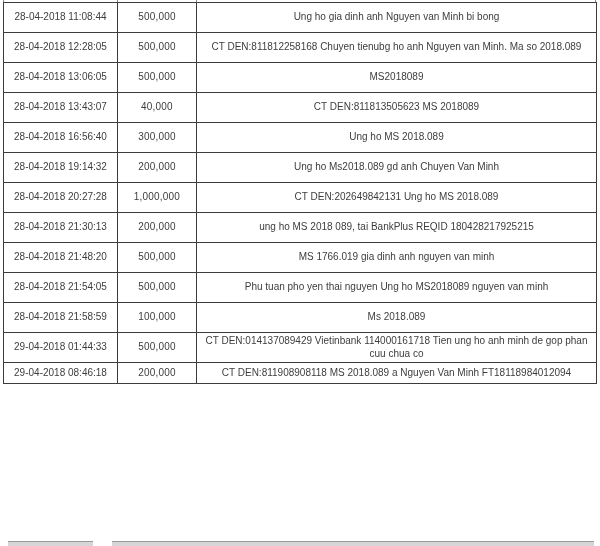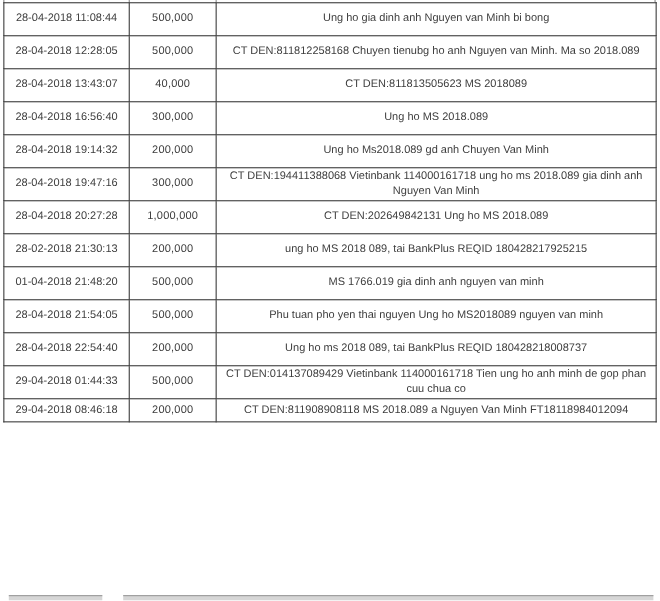--- a/index.html
+++ b/index.html
@@ -76,63 +76,63 @@
     <td class="date">28-04-2018 11:08:44</td>
     <td class="amount">500,000</td>
     <td class="desc">Ung ho gia dinh anh Nguyen van Minh bi bong</td>
   </tr>
       <tr>
     <td class="date">28-04-2018 12:28:05</td>
     <td class="amount">500,000</td>
     <td class="desc">CT DEN:811812258168 Chuyen tienubg ho anh Nguyen van Minh. Ma so 2018.089</td>
   </tr>
       <tr>
+    <td class="date">28-04-2018 13:06:05</td>
+    <td class="amount">500,000</td>
+    <td class="desc">MS2018089</td>
+  </tr>
+      <tr>
     <td class="date">28-04-2018 13:43:07</td>
     <td class="amount">40,000</td>
     <td class="desc">CT DEN:811813505623 MS 2018089</td>
   </tr>
       <tr>
     <td class="date">28-04-2018 16:56:40</td>
     <td class="amount">300,000</td>
     <td class="desc">Ung ho MS 2018.089</td>
   </tr>
       <tr>
     <td class="date">28-04-2018 19:14:32</td>
     <td class="amount">200,000</td>
     <td class="desc">Ung ho Ms2018.089 gd anh Chuyen Van Minh</td>
   </tr>
       <tr>
-    <td class="date">28-04-2018 19:47:16</td>
-    <td class="amount">300,000</td>
-    <td class="desc">CT DEN:194411388068 Vietinbank 114000161718 ung ho ms 2018.089 gia dinh anh Nguyen Van Minh</td>
-  </tr>
-      <tr>
     <td class="date">28-04-2018 20:27:28</td>
     <td class="amount">1,000,000</td>
     <td class="desc">CT DEN:202649842131 Ung ho MS 2018.089</td>
   </tr>
       <tr>
-    <td class="date">28-02-2018 21:30:13</td>
+    <td class="date">28-04-2018 21:30:13</td>
     <td class="amount">200,000</td>
     <td class="desc">ung ho MS 2018 089, tai BankPlus REQID 180428217925215</td>
   </tr>
       <tr>
-    <td class="date">01-04-2018 21:48:20</td>
+    <td class="date">28-04-2018 21:48:20</td>
     <td class="amount">500,000</td>
     <td class="desc">MS 1766.019 gia dinh anh nguyen van minh</td>
   </tr>
       <tr>
     <td class="date">28-04-2018 21:54:05</td>
     <td class="amount">500,000</td>
     <td class="desc">Phu tuan pho yen thai nguyen Ung ho MS2018089 nguyen van minh</td>
   </tr>
       <tr>
-    <td class="date">28-04-2018 22:54:40</td>
-    <td class="amount">200,000</td>
-    <td class="desc">Ung ho ms 2018 089, tai BankPlus REQID 180428218008737</td>
+    <td class="date">28-04-2018 21:58:59</td>
+    <td class="amount">100,000</td>
+    <td class="desc">Ms 2018.089</td>
   </tr>
       <tr>
     <td class="date">29-04-2018 01:44:33</td>
     <td class="amount">500,000</td>
     <td class="desc">CT DEN:014137089429 Vietinbank 114000161718 Tien ung ho anh minh de gop phan cuu chua co</td>
   </tr>
       <tr>
     <td class="date">29-04-2018 08:46:18</td>
     <td class="amount">200,000</td>
     <td class="desc">CT DEN:811908908118 MS 2018.089 a Nguyen Van Minh FT18118984012094</td>

